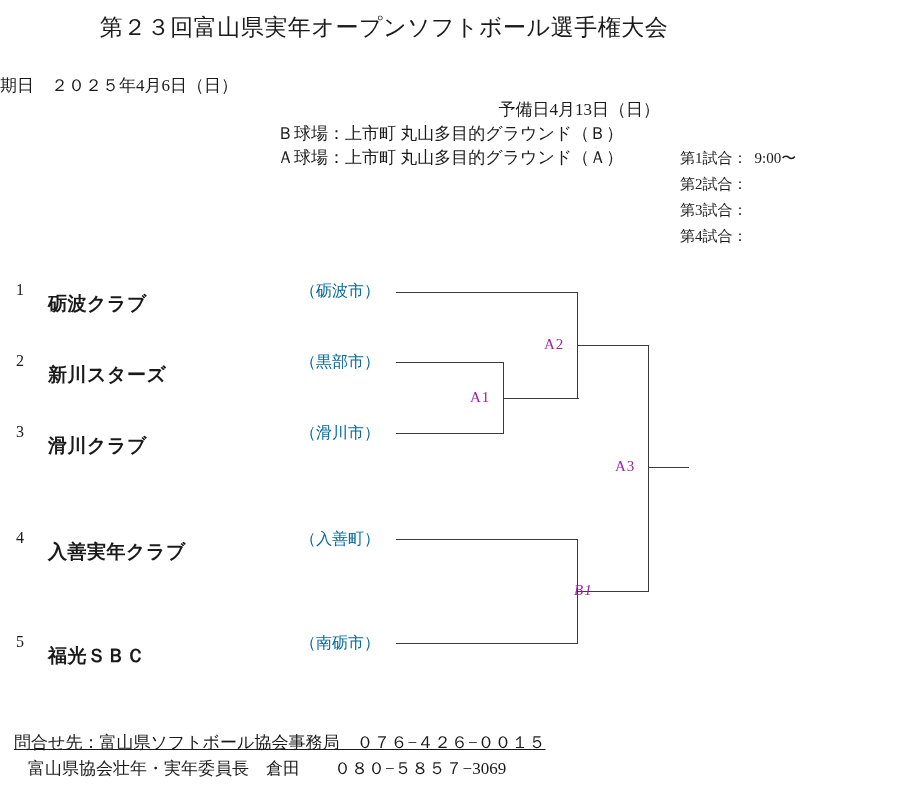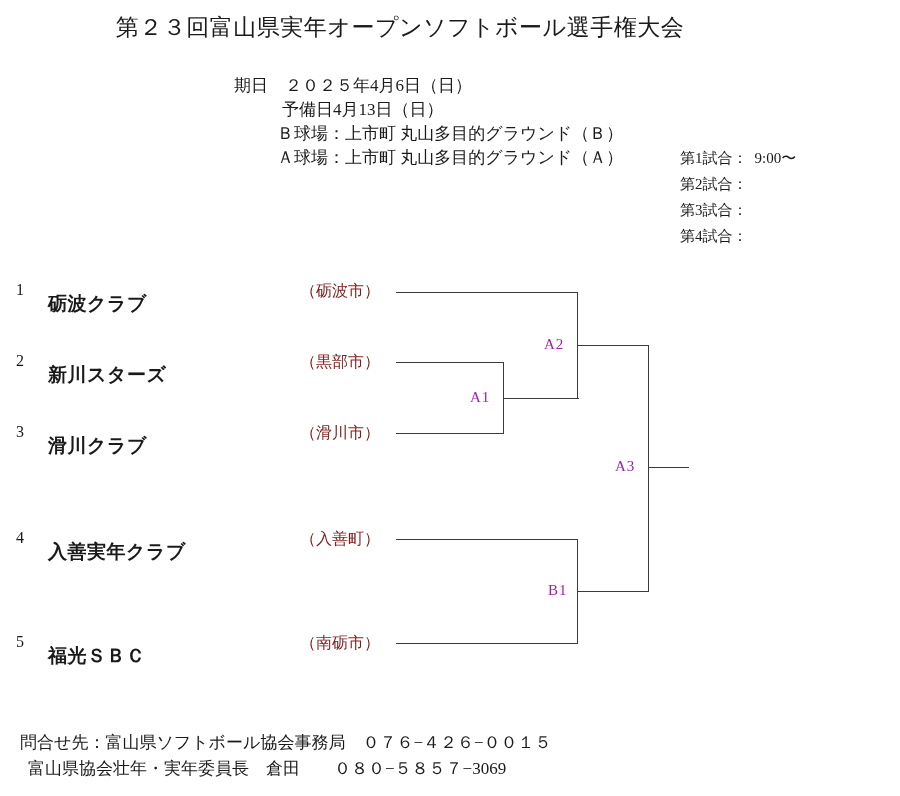--- a/index.html
+++ b/index.html
@@ -15,21 +15,21 @@
     position: relative;
     width: 900px;
     height: 796px;
     overflow: hidden;
     background: #ffffff;
   }
 
   
   .doc-title {
     position: absolute;
-    left: 16px;
+    left: 0;
     top: 12px;
     width: 768px;
     text-align: center;
     font-size: 23px;
     letter-spacing: 0.5px;
     color: #1a1a1a;
     white-space: nowrap;
   }
 
   
@@ -38,22 +38,22 @@
     left: 0;
     top: 74px;
     width: 660px;
   }
   .info-line {
     font-size: 17px;
     line-height: 24px;
     color: #1a1a1a;
     white-space: nowrap;
   }
-  .info-line.l1 { padding-left: 234px; }
-  .info-line.l2 { padding-left: 282px; }
+  .info-line.l1 { }
+  .info-line.l2 { padding-left: 282px; text-align: right; }
   .info-line.l3 { padding-left: 277px; }
   .info-line.l4 { padding-left: 277px; }
 
   
   .schedule {
     position: absolute;
     left: 680px;
     top: 145px;
   }
   .sched-row {
@@ -99,21 +99,21 @@
     font-family: "Liberation Sans", "DejaVu Sans", sans-serif;
     color: #1a1a1a;
     letter-spacing: 0.5px;
     margin-top: 12px;
   }
   .team-city {
     position: absolute;
     left: 300px;
     top: 0;
     font-size: 16px;
-    color: #7f1d1d;
+    color: #0369a1;
     white-space: nowrap;
     font-family: Liberation Mono, monospace;
   }
 
   
   .hline {
     position: absolute;
     height: 0;
     border-top: 1.6px solid #3b3b3b;
   }
@@ -138,21 +138,21 @@
     left: 0;
     top: 730px;
     width: 900px;
   }
   .footer-line {
     font-size: 17px;
     line-height: 26px;
     color: #1a1a1a;
     white-space: nowrap;
   }
-  .footer-line.f1 { padding-left: 20px; }
+  .footer-line.f1 { padding-left: 14px; text-decoration: underline; }
   .footer-line.f2 { padding-left: 28px; }
 </style>
 </head>
 <body>
 
 <div id="page">
 
   <div class="doc-title">第２３回富山県実年オープンソフトボール選手権大会</div>
 
   <div class="info-block">
@@ -218,21 +218,21 @@
     <div class="vline" style="left:503px; top:362px; height:72px;"></div>
     <div class="hline" style="left:503px; top:398px; width:76px;"></div>
     <div class="match-label" style="left:470px; top:389px;">A1</div>
 
     <div class="vline" style="left:577px; top:292px; height:107px;"></div>
     <div class="hline" style="left:577px; top:345px; width:72px;"></div>
     <div class="match-label" style="left:544px; top:336px;">A2</div>
 
     <div class="vline" style="left:577px; top:539px; height:105px;"></div>
     <div class="hline" style="left:577px; top:591px; width:72px;"></div>
-    <div class="match-label" style="left:548px; top:582px;">B1</div>
+    <div class="match-label" style="left:574px; top:582px;font-style:italic;">B1</div>
 
     <div class="vline" style="left:648px; top:345px; height:247px;"></div>
     <div class="hline" style="left:648px; top:467px; width:41px;"></div>
     <div class="match-label" style="left:615px; top:458px;text-align:center;">A3</div>
 
   </div>
 
   <div class="footer">
     <div class="footer-line f1">問合せ先：富山県ソフトボール協会事務局　０７６−４２６−００１５</div>
     <div class="footer-line f2">富山県協会壮年・実年委員長　倉田　　０８０−５８５７−3069</div>

